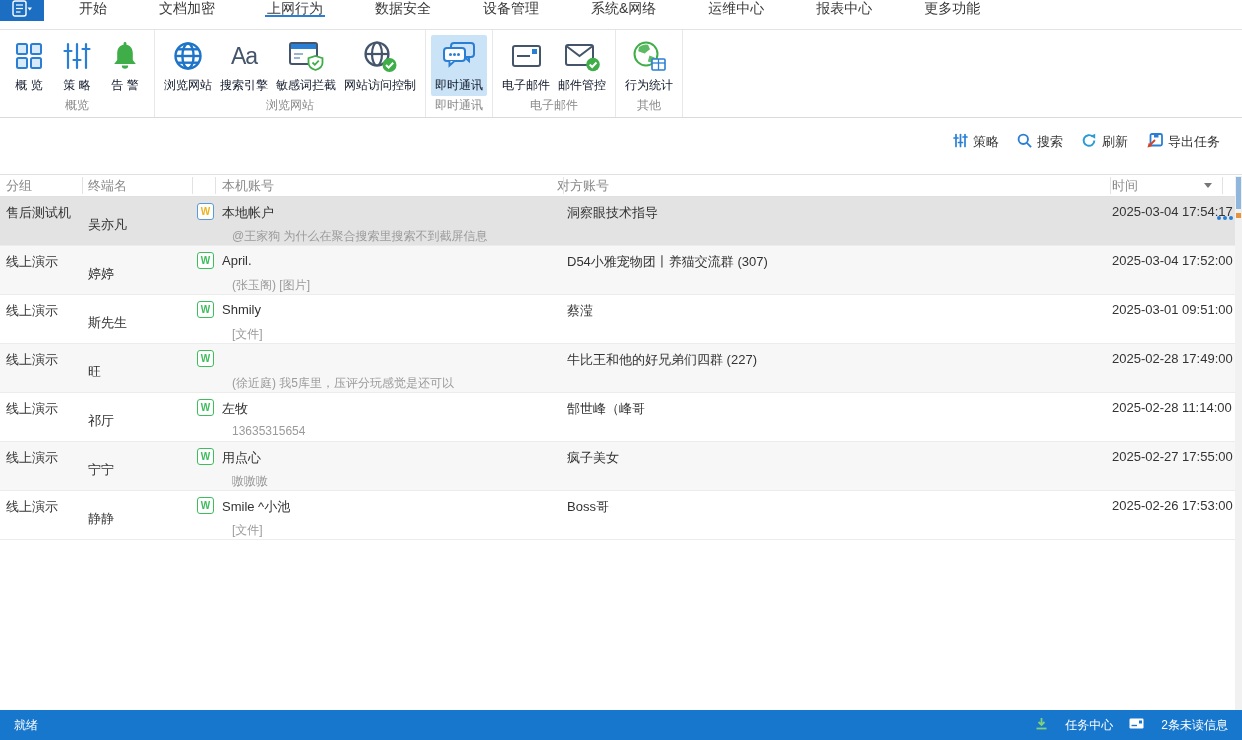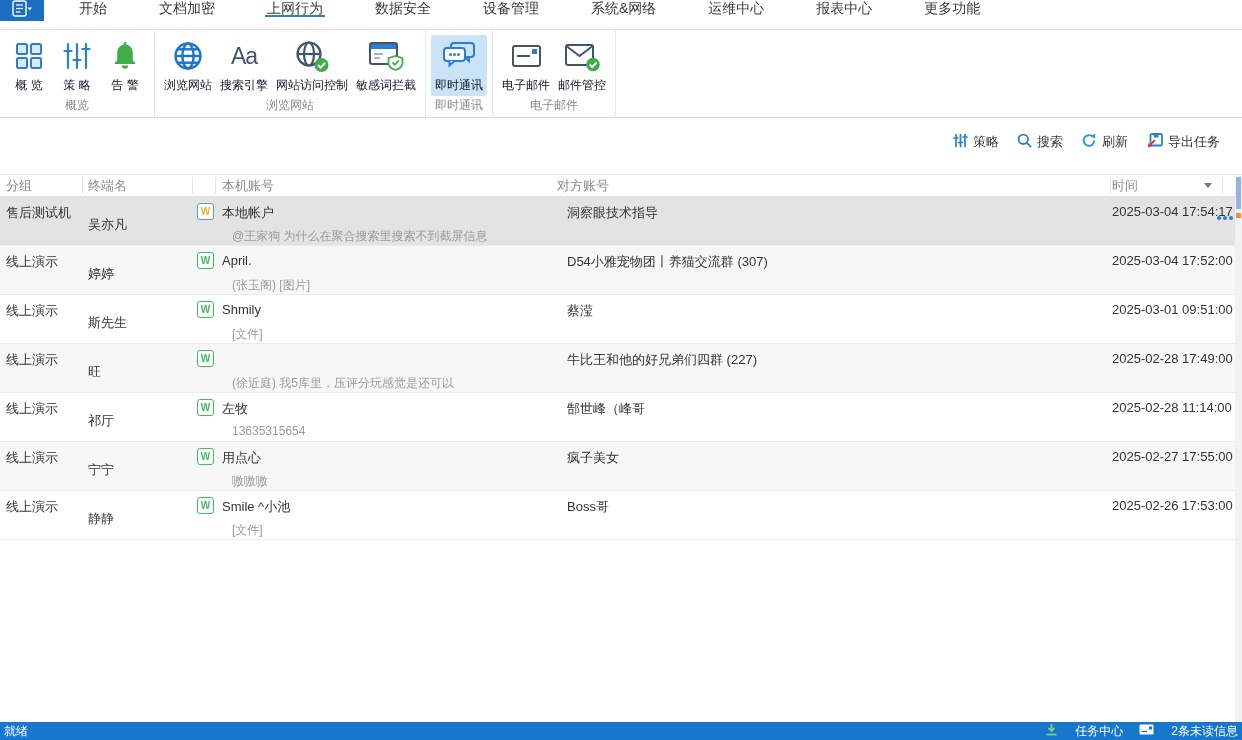--- a/index.html
+++ b/index.html
@@ -49,23 +49,23 @@
   .wicon.wechat { border:1.5px solid #3dbd5b; color:#3dbd5b; }
   .wicon.wecom  { border:1.5px solid #5b9bd5; color:#edb41f; }
   .dots { position:absolute; right:9px; top:9px; cursor:pointer; }
   .dots i { width:4px; height:4px; border-radius:50%; background:#2a7fd4;
     display:inline-block; margin-left:2px; }
   
   .vscroll { position:absolute; right:0; top:176px; bottom:18px; width:7px; background:#f1f1f1; }
   .vthumb { position:absolute; top:1px; left:1px; width:5px; height:32px; background:#8fb6dc; }
   .vmark { position:absolute; top:37px; left:1px; width:5px; height:5px; background:#e8923c; }
   
-  .statusbar { position:absolute; left:0; right:0; bottom:0; height:18px; background:#1777cd;
+  .statusbar { position:absolute; left:0; right:0; bottom:0; height:30px; background:#1777cd;
     color:#fff; font-size:12px; display:flex; align-items:center;
-    justify-content:space-between; padding:0 4px; }
+    justify-content:space-between; padding:0 14px; }
   .sb-right { display:flex; gap:16px; align-items:center; }
   .sb-item { display:flex; gap:17px; align-items:center; cursor:pointer; }
 </style>
 </head>
 <body>
 
 <div class="tabbar">
   <div class="appbtn">
     <span>
       <svg width="21" height="17" viewBox="0 0 21 17">
@@ -147,43 +147,43 @@
       </div>
       <div class="ritem">
         <div class="ricon">
             <span class="aa">Aa</span>
           </div>
         <div class="rlabel">搜索引擎</div>
       </div>
       <div class="ritem">
         <div class="ricon">
           <svg width="36" height="33" viewBox="0 0 36 33">
+              <rect x="2" y="3" width="27" height="21" rx="2" fill="none" stroke="#44546a" stroke-width="2"></rect>
+              <rect x="3" y="4" width="25" height="5" fill="#2a7fd4"></rect>
+              <line x1="6" y1="14" x2="15" y2="14" stroke="#9ab4cc" stroke-width="2"></line>
+              <line x1="6" y1="18" x2="12" y2="18" stroke="#9ab4cc" stroke-width="2"></line>
+              <path d="M27.5 16 l7 2.2 v4.8 c0 3.4-2.8 5.6-7 7 c-4.2-1.4-7-3.6-7-7 v-4.8 Z" fill="#fff" stroke="#3fae49" stroke-width="1.8"></path>
+              <path d="M24.5 22.5 l2.3 2.3 l4-4.2" stroke="#3fae49" stroke-width="1.8" fill="none"></path>
+            </svg>
+        </div>
+        <div class="rlabel">敏感词拦截</div>
+      </div>
+      <div class="ritem">
+        <div class="ricon">
+          <svg width="36" height="33" viewBox="0 0 36 33">
               <g fill="none" stroke="#44546a" stroke-width="2.2">
                 <circle cx="15" cy="14" r="11.5"></circle>
                 <ellipse cx="15" cy="14" rx="5" ry="11.5"></ellipse>
                 <line x1="3.5" y1="14" x2="26.5" y2="14"></line>
               </g>
               <circle cx="27.5" cy="25" r="7" fill="#3fae49"></circle>
               <path d="M24 25 l2.6 2.6 l4.6-4.8" stroke="#fff" stroke-width="2" fill="none"></path>
             </svg>
         </div>
         <div class="rlabel">网站访问控制</div>
-      </div>
-      <div class="ritem">
-        <div class="ricon">
-          <svg width="36" height="33" viewBox="0 0 36 33">
-              <rect x="2" y="3" width="27" height="21" rx="2" fill="none" stroke="#44546a" stroke-width="2"></rect>
-              <rect x="3" y="4" width="25" height="5" fill="#2a7fd4"></rect>
-              <line x1="6" y1="14" x2="15" y2="14" stroke="#9ab4cc" stroke-width="2"></line>
-              <line x1="6" y1="18" x2="12" y2="18" stroke="#9ab4cc" stroke-width="2"></line>
-              <path d="M27.5 16 l7 2.2 v4.8 c0 3.4-2.8 5.6-7 7 c-4.2-1.4-7-3.6-7-7 v-4.8 Z" fill="#fff" stroke="#3fae49" stroke-width="1.8"></path>
-              <path d="M24.5 22.5 l2.3 2.3 l4-4.2" stroke="#3fae49" stroke-width="1.8" fill="none"></path>
-            </svg>
-        </div>
-        <div class="rlabel">敏感词拦截</div>
       </div>
     </div>
     <div class="glabel">浏览网站</div>
   </div>
 
   <div class="rgroup">
     <div class="ritems">
       <div class="ritem active">
         <div class="ricon">
           <svg width="36" height="31" viewBox="0 0 36 31" fill="none">
@@ -222,20 +222,38 @@
               <circle cx="29" cy="23.5" r="6.8" fill="#3fae49"></circle>
               <path d="M25.7 23.5 l2.5 2.5 l4.3-4.5" stroke="#fff" stroke-width="2" fill="none"></path>
             </svg>
         </div>
         <div class="rlabel">邮件管控</div>
       </div>
     </div>
     <div class="glabel">电子邮件</div>
   </div>
 
+  <div class="rgroup">
+    <div class="ritems">
+      <div class="ritem">
+        <div class="ricon">
+          <svg width="35" height="32" viewBox="0 0 35 32">
+              <circle cx="14" cy="14" r="11.5" fill="#fff" stroke="#3fae49" stroke-width="2"></circle>
+              <path d="M7 7 q4.5-3.5 9-2.2 l2 4.4 -5.4 4.2 -6.4-2.2 Z" fill="#3fae49" opacity="0.85"></path>
+              <path d="M17.5 15.5 l5.5 2.2 -2.2 5.2 -5-1.4 Z" fill="#3fae49" opacity="0.85"></path>
+              <rect x="20" y="19" width="13" height="11" rx="1" fill="#fff" stroke="#2a7fd4" stroke-width="1.6"></rect>
+              <line x1="20" y1="23" x2="33" y2="23" stroke="#2a7fd4" stroke-width="1.3"></line>
+              <line x1="26.5" y1="19" x2="26.5" y2="30" stroke="#2a7fd4" stroke-width="1.3"></line>
+            </svg>
+        </div>
+        <div class="rlabel">行为统计</div>
+      </div>
+    </div>
+    <div class="glabel">其他</div>
+  </div>
 </div>
 
 <div class="actionbar">
   <div class="actions">
     <div class="action">
       <span>
         <svg width="15" height="15" viewBox="0 0 15 15" stroke="#2a7fd4" stroke-width="1.7" stroke-linecap="round">
             <line x1="3" y1="1.5" x2="3" y2="13.5"></line>
             <line x1="7.5" y1="1.5" x2="7.5" y2="13.5"></line>
             <line x1="12" y1="1.5" x2="12" y2="13.5"></line>

